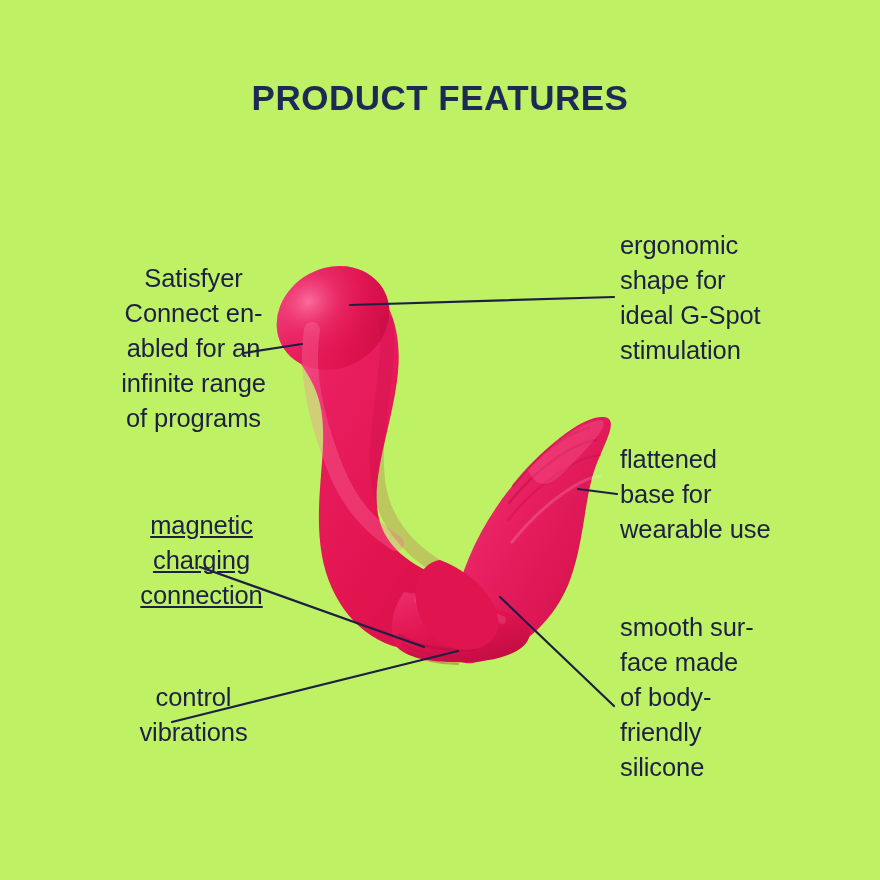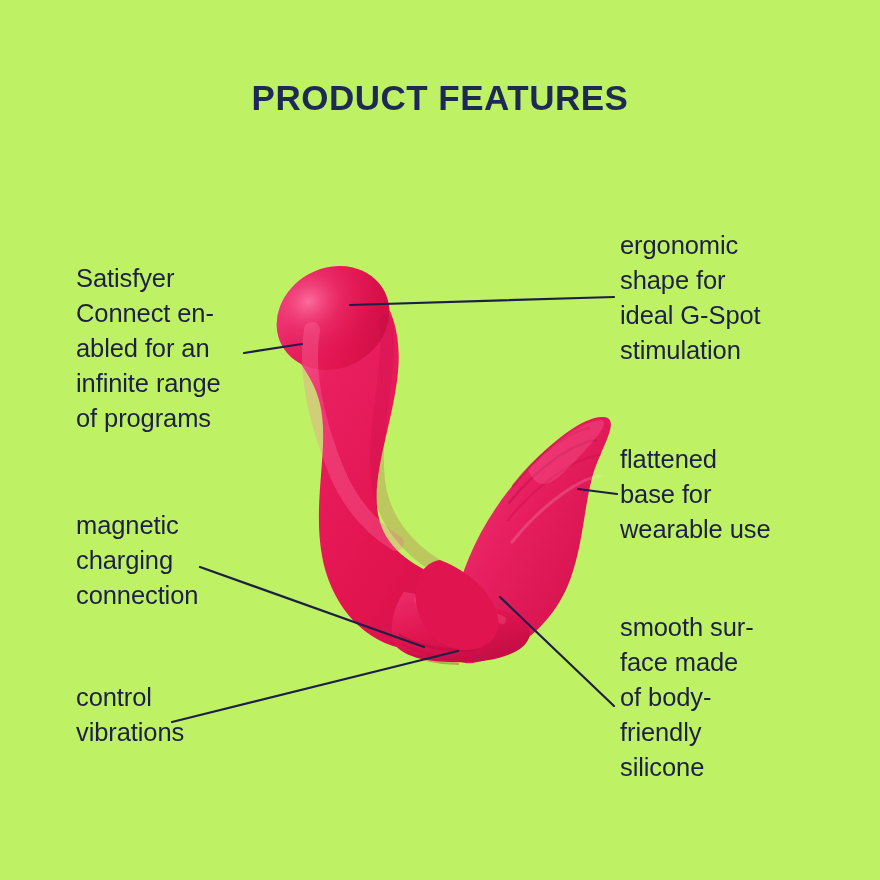--- a/index.html
+++ b/index.html
@@ -34,25 +34,25 @@
   
   .feature-label {
     position: absolute;
     font-size: 25.5px;
     line-height: 35px;
     font-weight: 500;
     color: #1d1f44;
     white-space: pre-line;
     letter-spacing: -0.1px;
   }
-  .feature-label.left  { text-align: left; }
+  .feature-label.left  { text-align: center; }
   .feature-label.right { text-align: left; }
 
   #label-connect    { left: 76px;  top: 261px; width: 235px; }
-  #label-magnetic   { left: 76px;  top: 508px; width: 235px; }
+  #label-magnetic   { left: 84px;  top: 508px; width: 235px; text-decoration: underline; }
   #label-control    { left: 76px;  top: 680px; width: 235px; }
   #label-ergonomic  { left: 620px; top: 228px; width: 225px; }
   #label-flattened  { left: 620px; top: 442px; width: 225px; }
   #label-smooth     { left: 620px; top: 610px; width: 225px; }
 
   
   #product-svg, #leader-svg {
     position: absolute;
     left: 0;
     top: 0;

